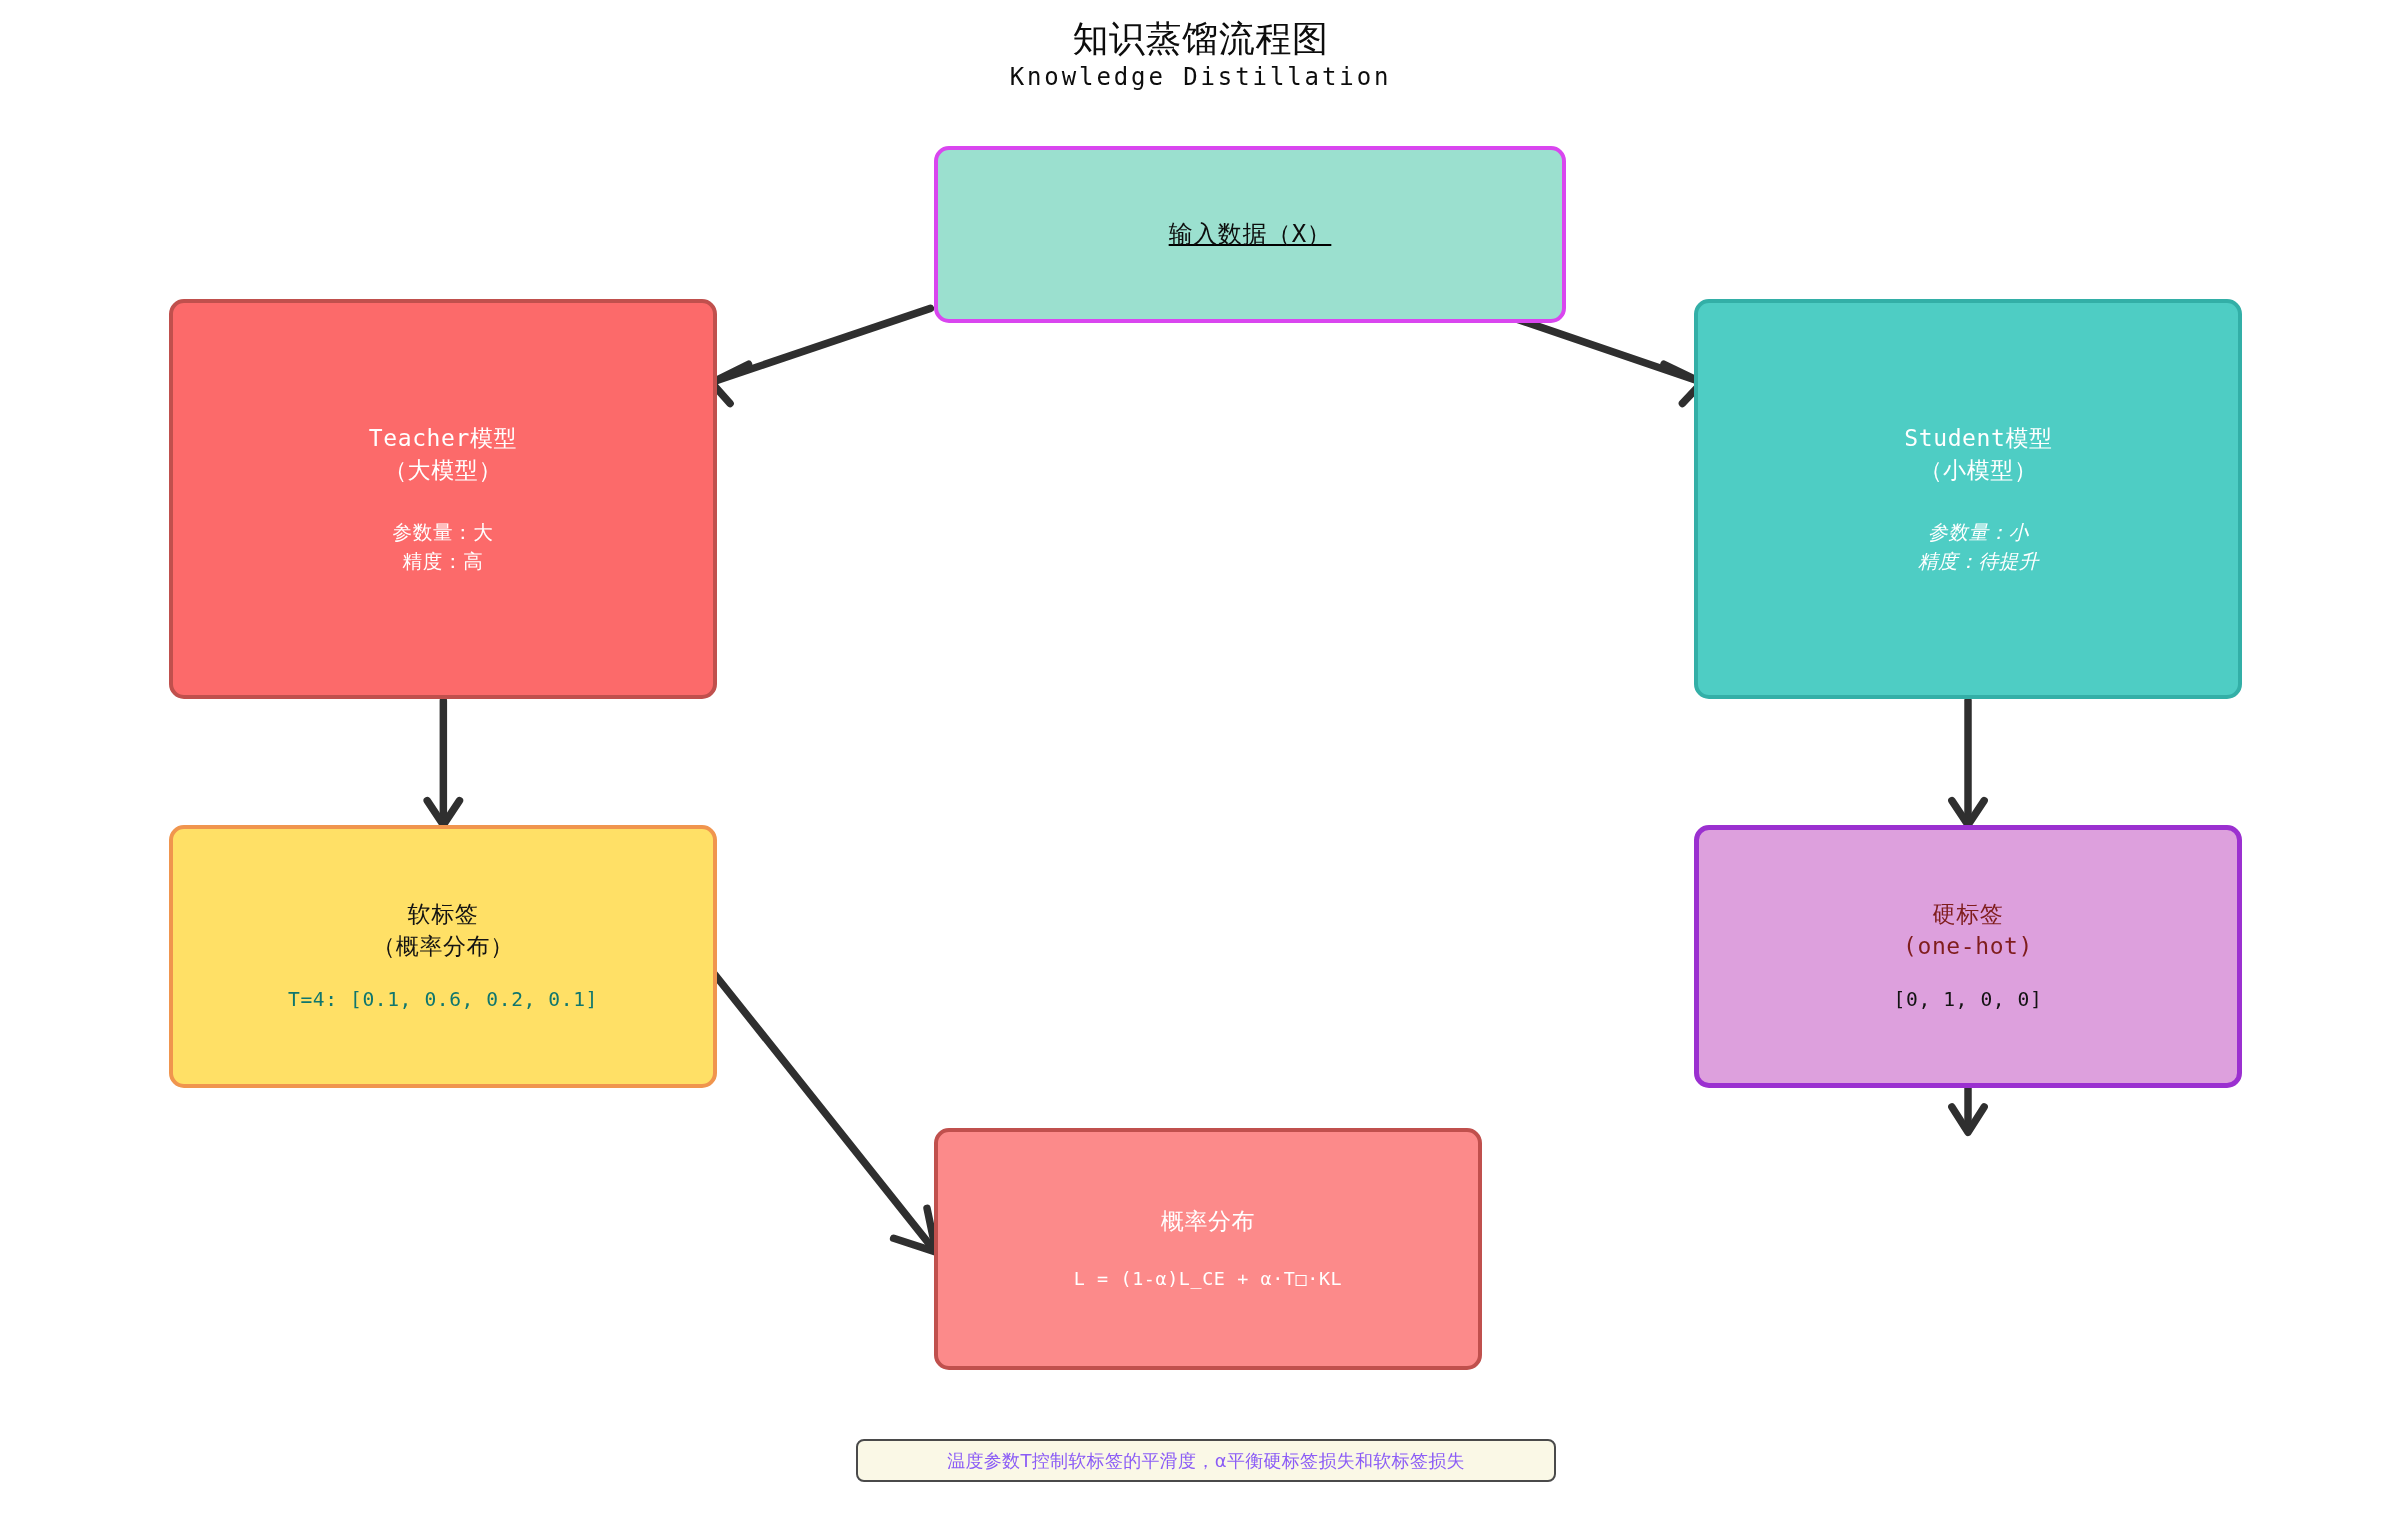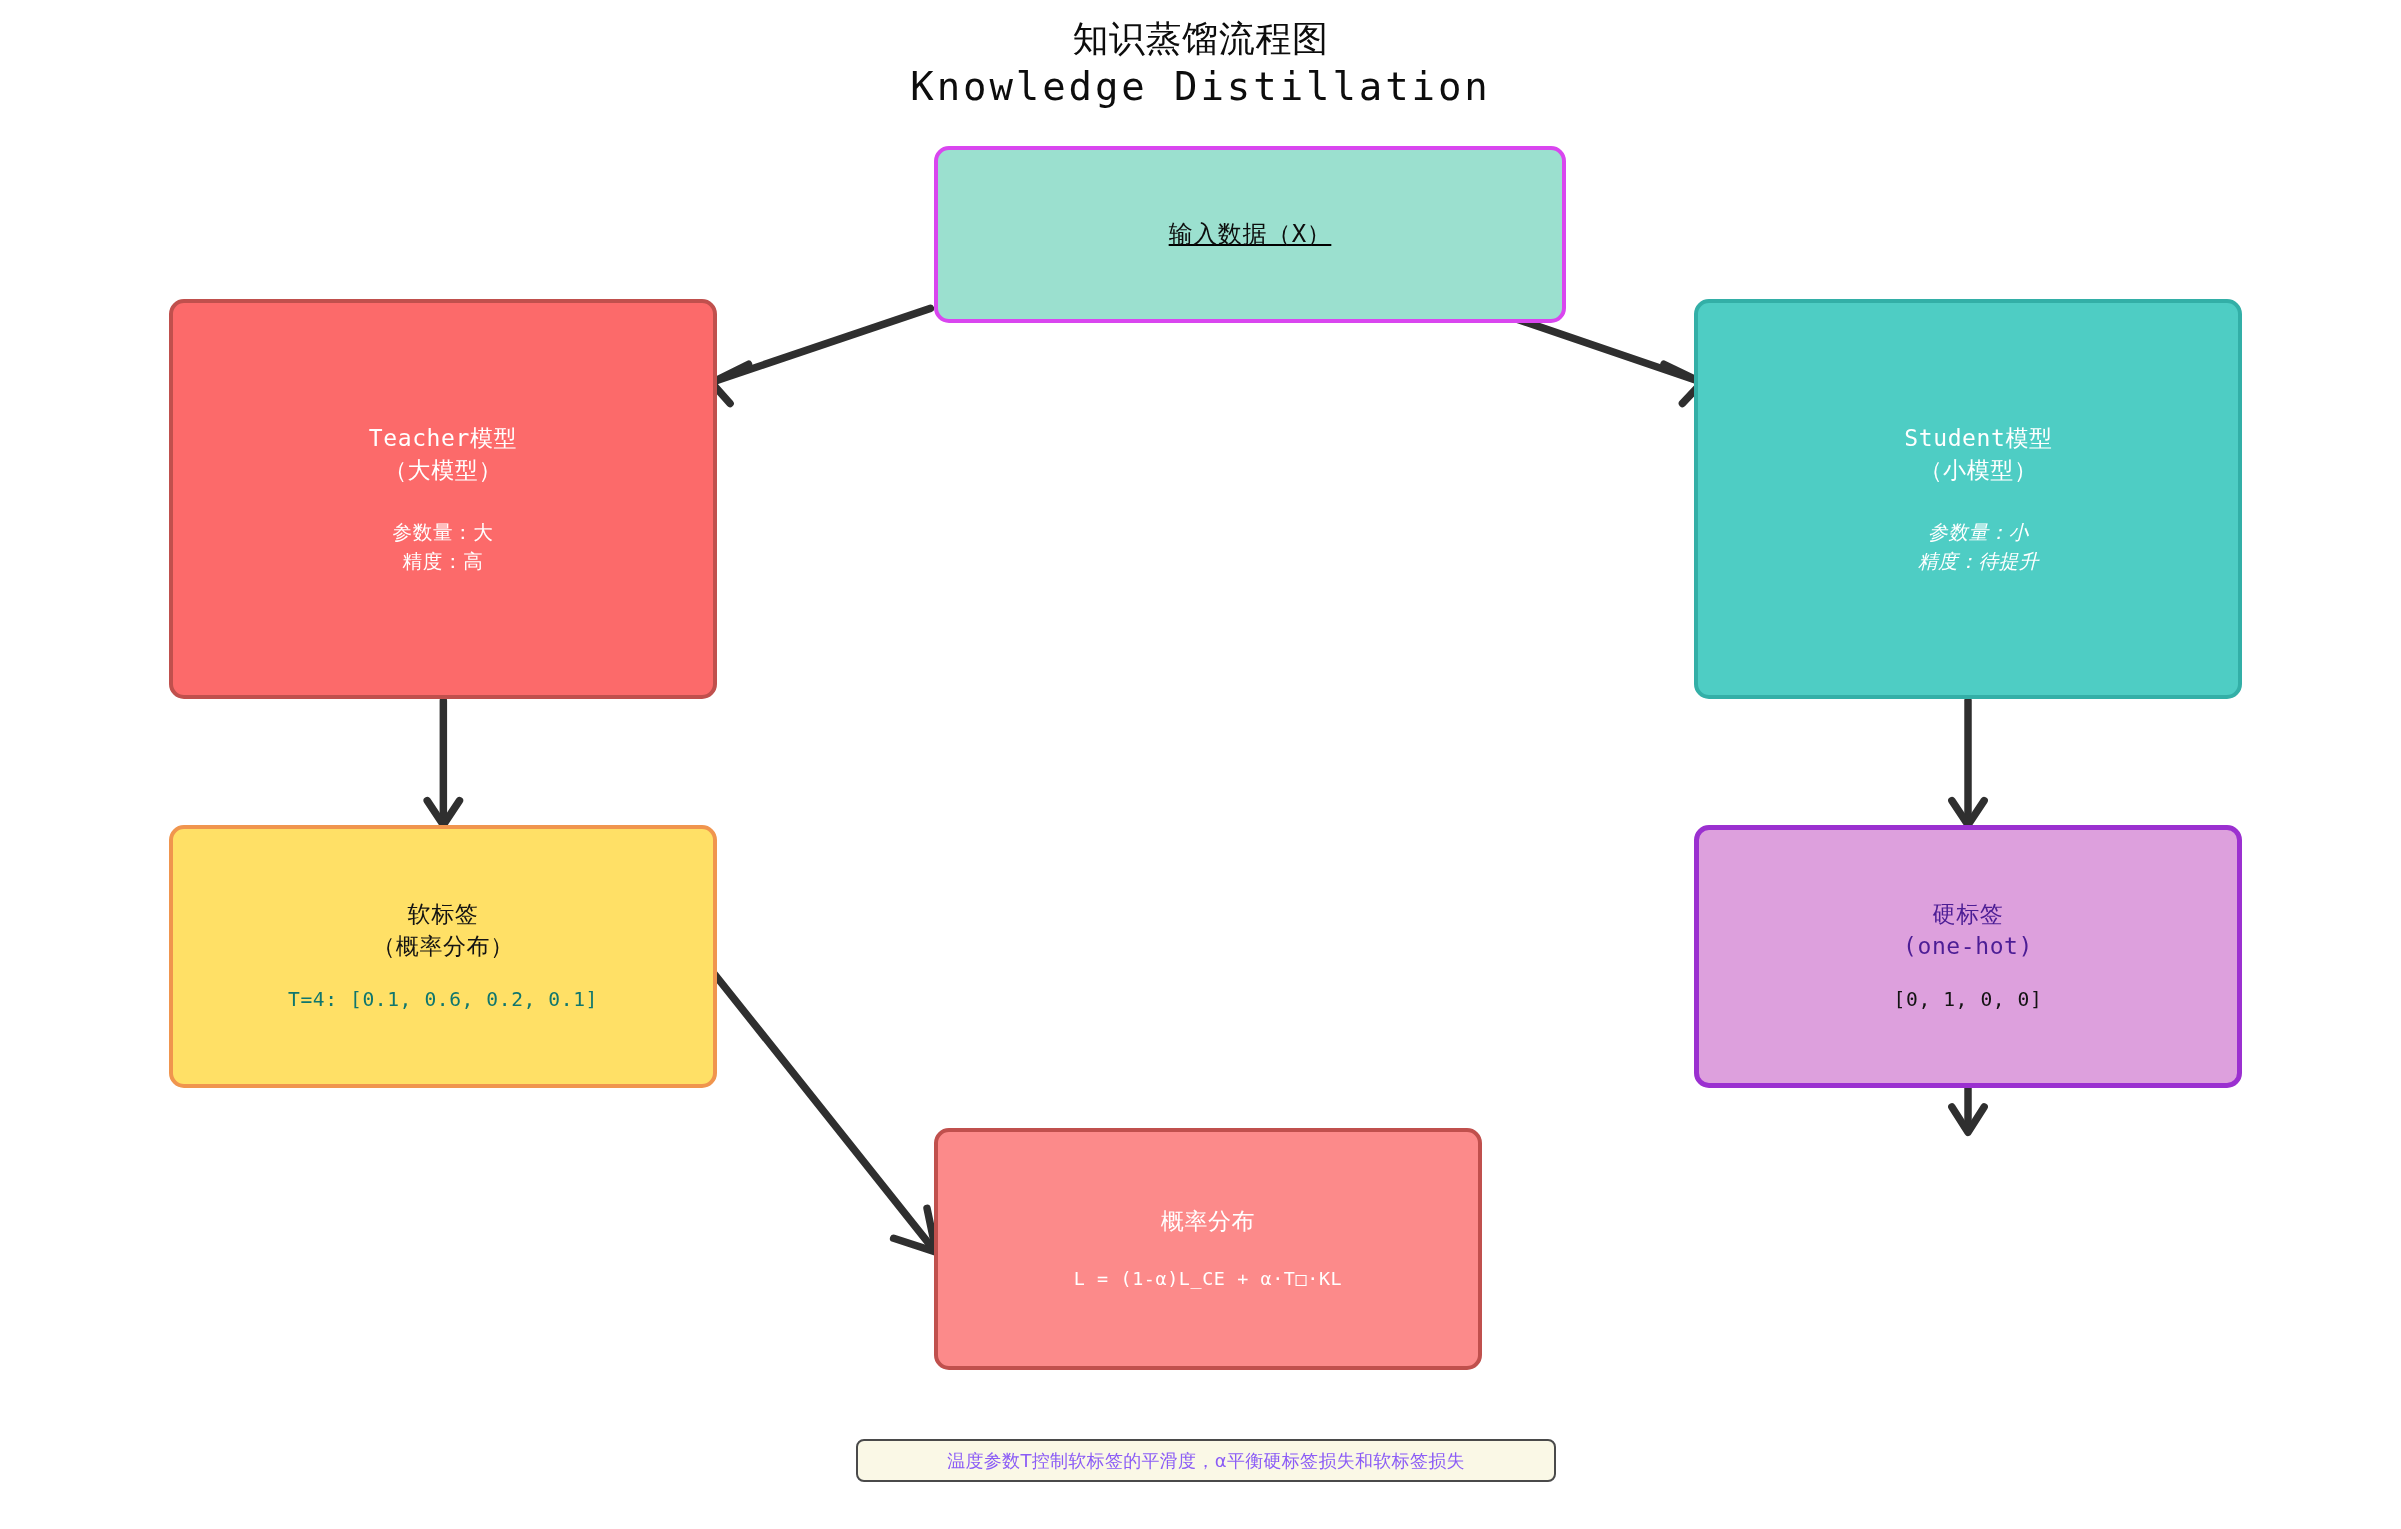--- a/index.html
+++ b/index.html
@@ -31,21 +31,21 @@
     text-align: center;
     line-height: 1.28;
   }
   .title-cn {
     font-size: 36px;
     color: #0d0d0d;
     font-family: "DejaVu Sans", "Liberation Sans", sans-serif;
     letter-spacing: 0.6px;
   }
   .title-en {
-    font-size: 39px;
+    font-size: 24px;
     color: #0d0d0d;
     font-family: "DejaVu Sans Mono", "Liberation Mono", monospace;
     letter-spacing: 2.9px;
   }
 
   
   .node {
     position: absolute;
     box-sizing: border-box;
     border-radius: 15px;
@@ -111,21 +111,21 @@
   #node-soft .n-title { color: #131313; }
   #node-soft .n-detail { color: #0f766e; margin-top: 24px; text-align: right; }
 
   
   #node-hard {
     left: 1694px; top: 825px;
     width: 548px; height: 263px;
     background: #DDA0DD;
     border: 5.2px solid #9B30D0;
   }
-  #node-hard .n-title { color: #4c1d95; }
+  #node-hard .n-title { color: #7f1d1d; }
   #node-hard .n-detail { color: #131313; margin-top: 24px; }
 
   
   #node-loss {
     left: 934px; top: 1128px;
     width: 548px; height: 242px;
     background: #FC8A8A;
     border: 4px solid #C0504D;
   }
   #node-loss .n-title { color: #ffffff; }

